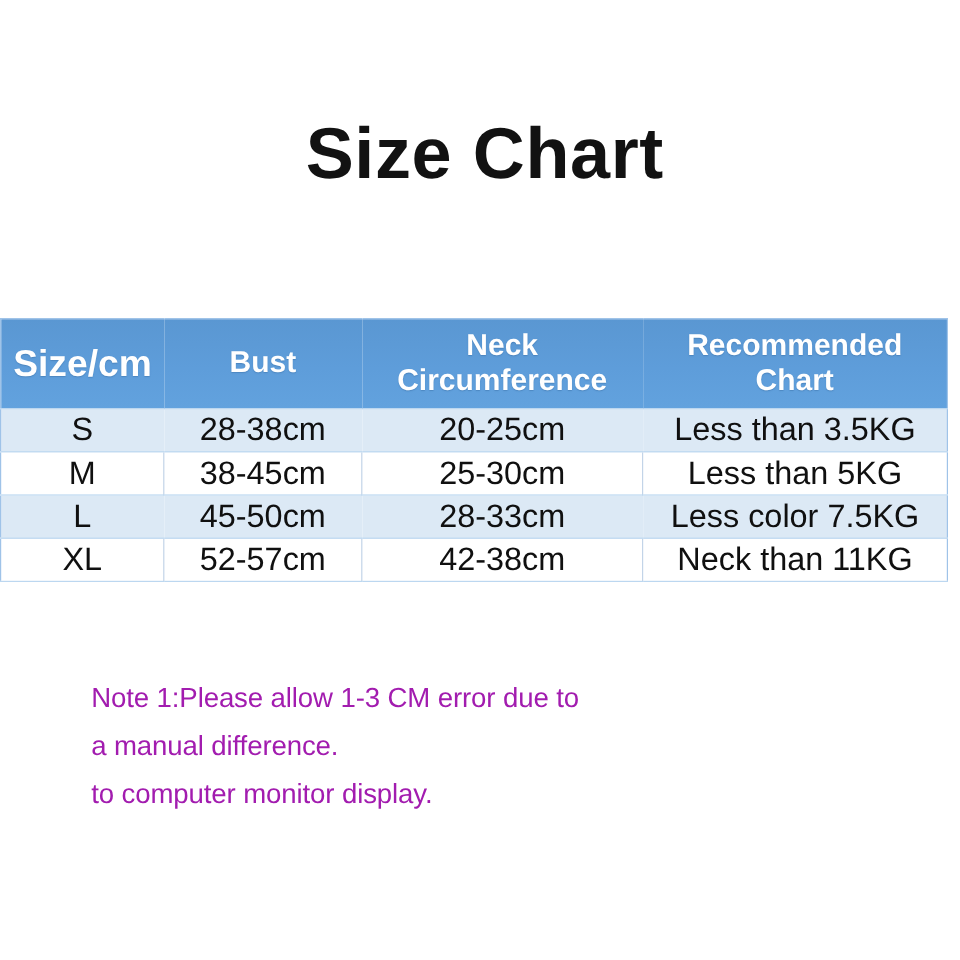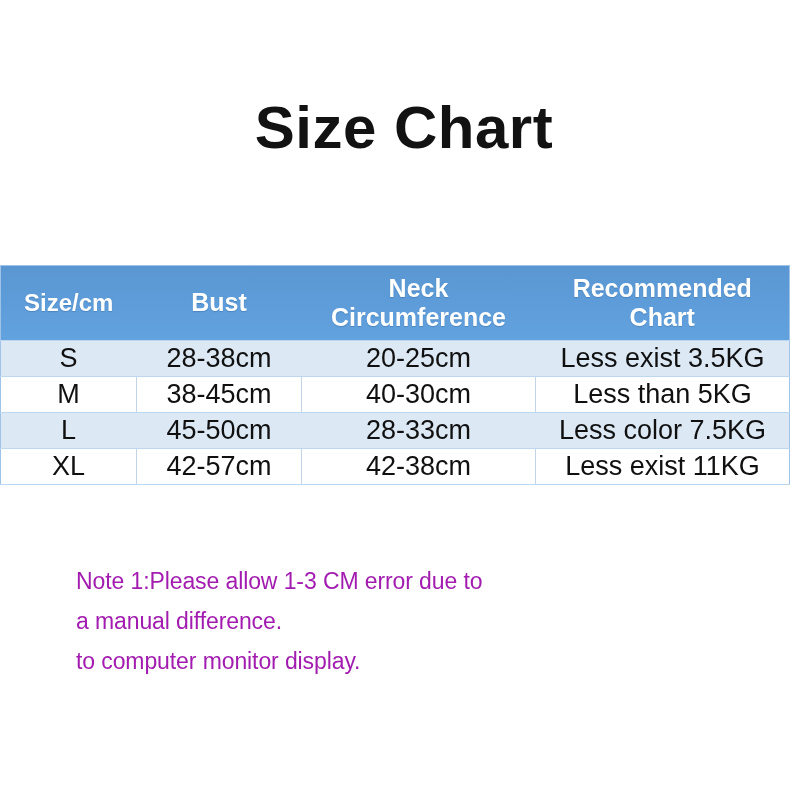--- a/index.html
+++ b/index.html
@@ -66,21 +66,21 @@
     font-weight: bold;
     text-align: center;
     padding: 0;
     height: 74px;
     vertical-align: middle;
     line-height: 1.18;
     text-shadow: 0 1px 1px rgba(40,90,140,0.35);
     border: none;
   }
   thead th.col-size {
-    font-size: 24px;
+    font-size: 31px;
   }
 
   
   tbody td {
     font-family: "Liberation Sans", sans-serif;
     font-size: 27px;
     font-weight: normal;
     color: #101010;
     text-align: center;
     height: 35px;
@@ -154,39 +154,39 @@
             <span>Recommended</span><br>
             <span>Chart</span>
           </th>
         </tr>
       </thead>
       <tbody>
         <tr class="tint">
           <td>S</td>
           <td>28-38cm</td>
           <td>20-25cm</td>
-          <td>Less exist 3.5KG</td>
+          <td>Less than 3.5KG</td>
         </tr>
         <tr class="plain">
           <td>M</td>
           <td>38-45cm</td>
-          <td>40-30cm</td>
+          <td>25-30cm</td>
           <td>Less than 5KG</td>
         </tr>
         <tr class="tint">
           <td>L</td>
           <td>45-50cm</td>
           <td>28-33cm</td>
           <td>Less color 7.5KG</td>
         </tr>
         <tr class="plain">
           <td>XL</td>
-          <td>42-57cm</td>
+          <td>52-57cm</td>
           <td>42-38cm</td>
-          <td>Less exist 11KG</td>
+          <td>Neck than 11KG</td>
         </tr>
       </tbody>
     </table>
   </div>
 
   <div class="notes">
     <span class="note-line">Note 1:Please allow 1-3 CM error due to</span>
     <span class="note-line">a manual difference.</span>
     <span class="note-line">to computer monitor display.</span>
   </div>

